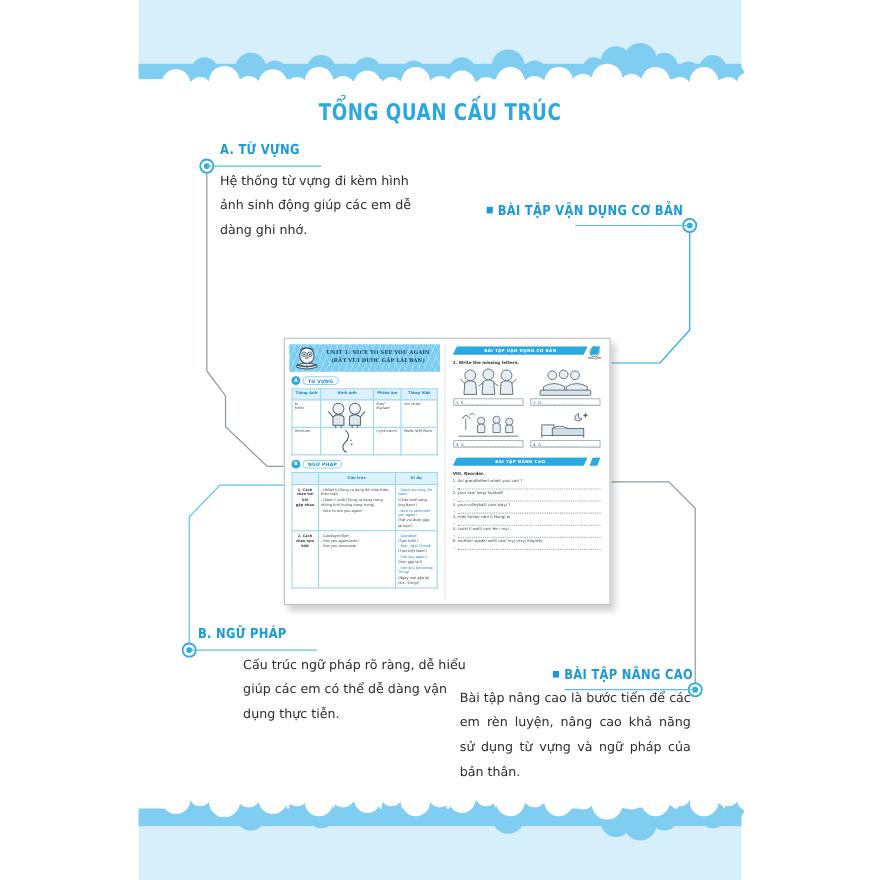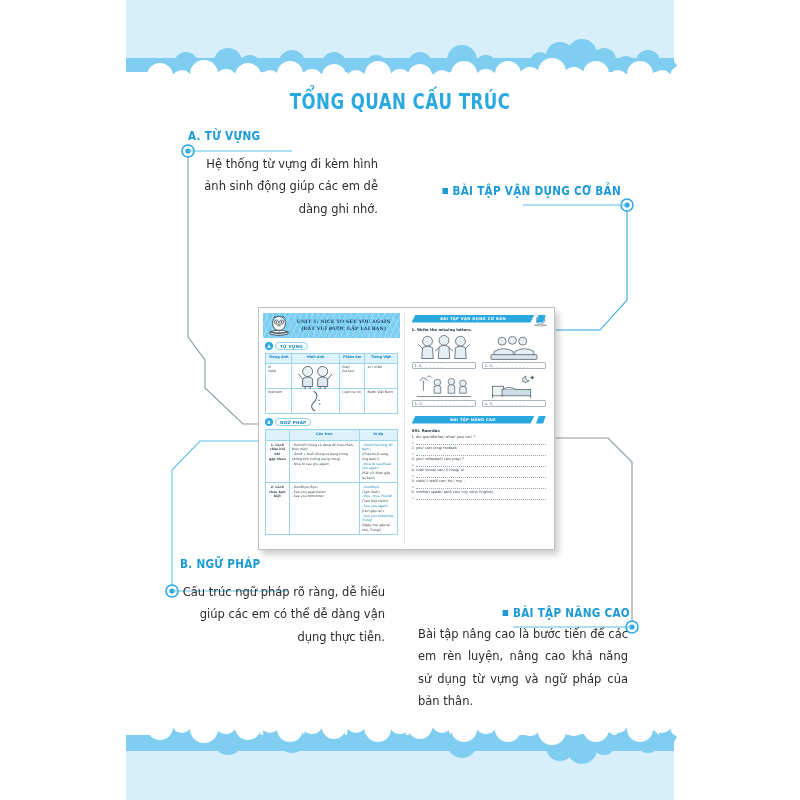--- a/index.html
+++ b/index.html
@@ -32,21 +32,21 @@
     display:flex;align-items:center;gap:5px;white-space:nowrap;
     font-family:"DejaVu Sans Condensed","Liberation Sans Narrow","Liberation Sans", sans-serif;
     font-weight:bold;font-size:12.5px;color:#1b9ad6;letter-spacing:.3px;
     transform:scaleX(.93);
   }
   .callout .head.right{justify-content:flex-end;transform-origin:right center;}
   .callout .head.left{transform-origin:left center;}
   .sq{width:6px;height:6px;background:#1b9ad6;display:inline-block;flex:0 0 auto;}
   .callout .body{
     font-family:"DejaVu Sans","Liberation Sans",sans-serif;
-    font-size:11.5px;color:#2c2c2c;line-height:1.95;text-align:right;
+    font-size:11.5px;color:#2c2c2c;line-height:1.95;
   }
   .callout .body.rt{text-align:justify;}
 
   
   #book{
     position:absolute;left:258px;top:307px;width:297px;height:243px;
     background:#fff;border:1px solid #b8c0c4;
     box-shadow:4px 5px 6px rgba(0,0,0,.18);
     box-sizing:border-box;display:flex;
   }
@@ -282,39 +282,39 @@
     </g>
 
     <g stroke="#5cc0e8" stroke-width="1.1">
       <line x1="188" y1="151" x2="292" y2="151"></line>
       <line x1="523" y1="205" x2="627" y2="205"></line>
       <line x1="172" y1="591" x2="288" y2="591"></line>
       <line x1="513" y1="627" x2="632" y2="627"></line>
     </g>
   </svg>
 
-  <div class="callout" style="left:188px;top:128px;width:200px;">
+  <div class="callout" style="left:200px;top:128px;width:200px;">
     <div class="head left">
       <span>A. TỪ VỰNG</span>
     </div>
     <div class="body" style="margin-top:10px;width:190px;">Hệ thống từ vựng đi kèm hình ảnh sinh động giúp các em dễ dàng ghi nhớ.</div>
   </div>
 
   <div class="callout" style="left:395px;top:183px;width:226px;">
     <div class="head right">
       <span class="sq"></span>
       <span>BÀI TẬP VẬN DỤNG CƠ BẢN</span>
     </div>
   </div>
 
-  <div class="callout" style="left:180px;top:556px;width:215px;">
+  <div class="callout" style="left:180px;top:568px;width:215px;">
     <div class="head left">
       <span>B. NGỮ PHÁP</span>
     </div>
-    <div class="body" style="margin-top:10px;width:205px;">Cấu trúc ngữ pháp rõ ràng, dễ hiểu giúp các em có thể dễ dàng vận dụng thực tiễn.</div>
+    <div class="body" style="margin-top:10px;width:205px;margin-left:41px;">Cấu trúc ngữ pháp rõ ràng, dễ hiểu giúp các em có thể dễ dàng vận dụng thực tiễn.</div>
   </div>
 
   <div class="callout" style="left:418px;top:605px;width:212px;">
     <div class="head right">
       <span class="sq"></span>
       <span>BÀI TẬP NÂNG CAO</span>
     </div>
     <div class="body rt" style="margin-top:3px;width:210px;">Bài tập nâng cao là bước tiến để các em rèn luyện, nâng cao khả năng sử dụng từ vựng và ngữ pháp của bản thân.</div>
   </div>
 

